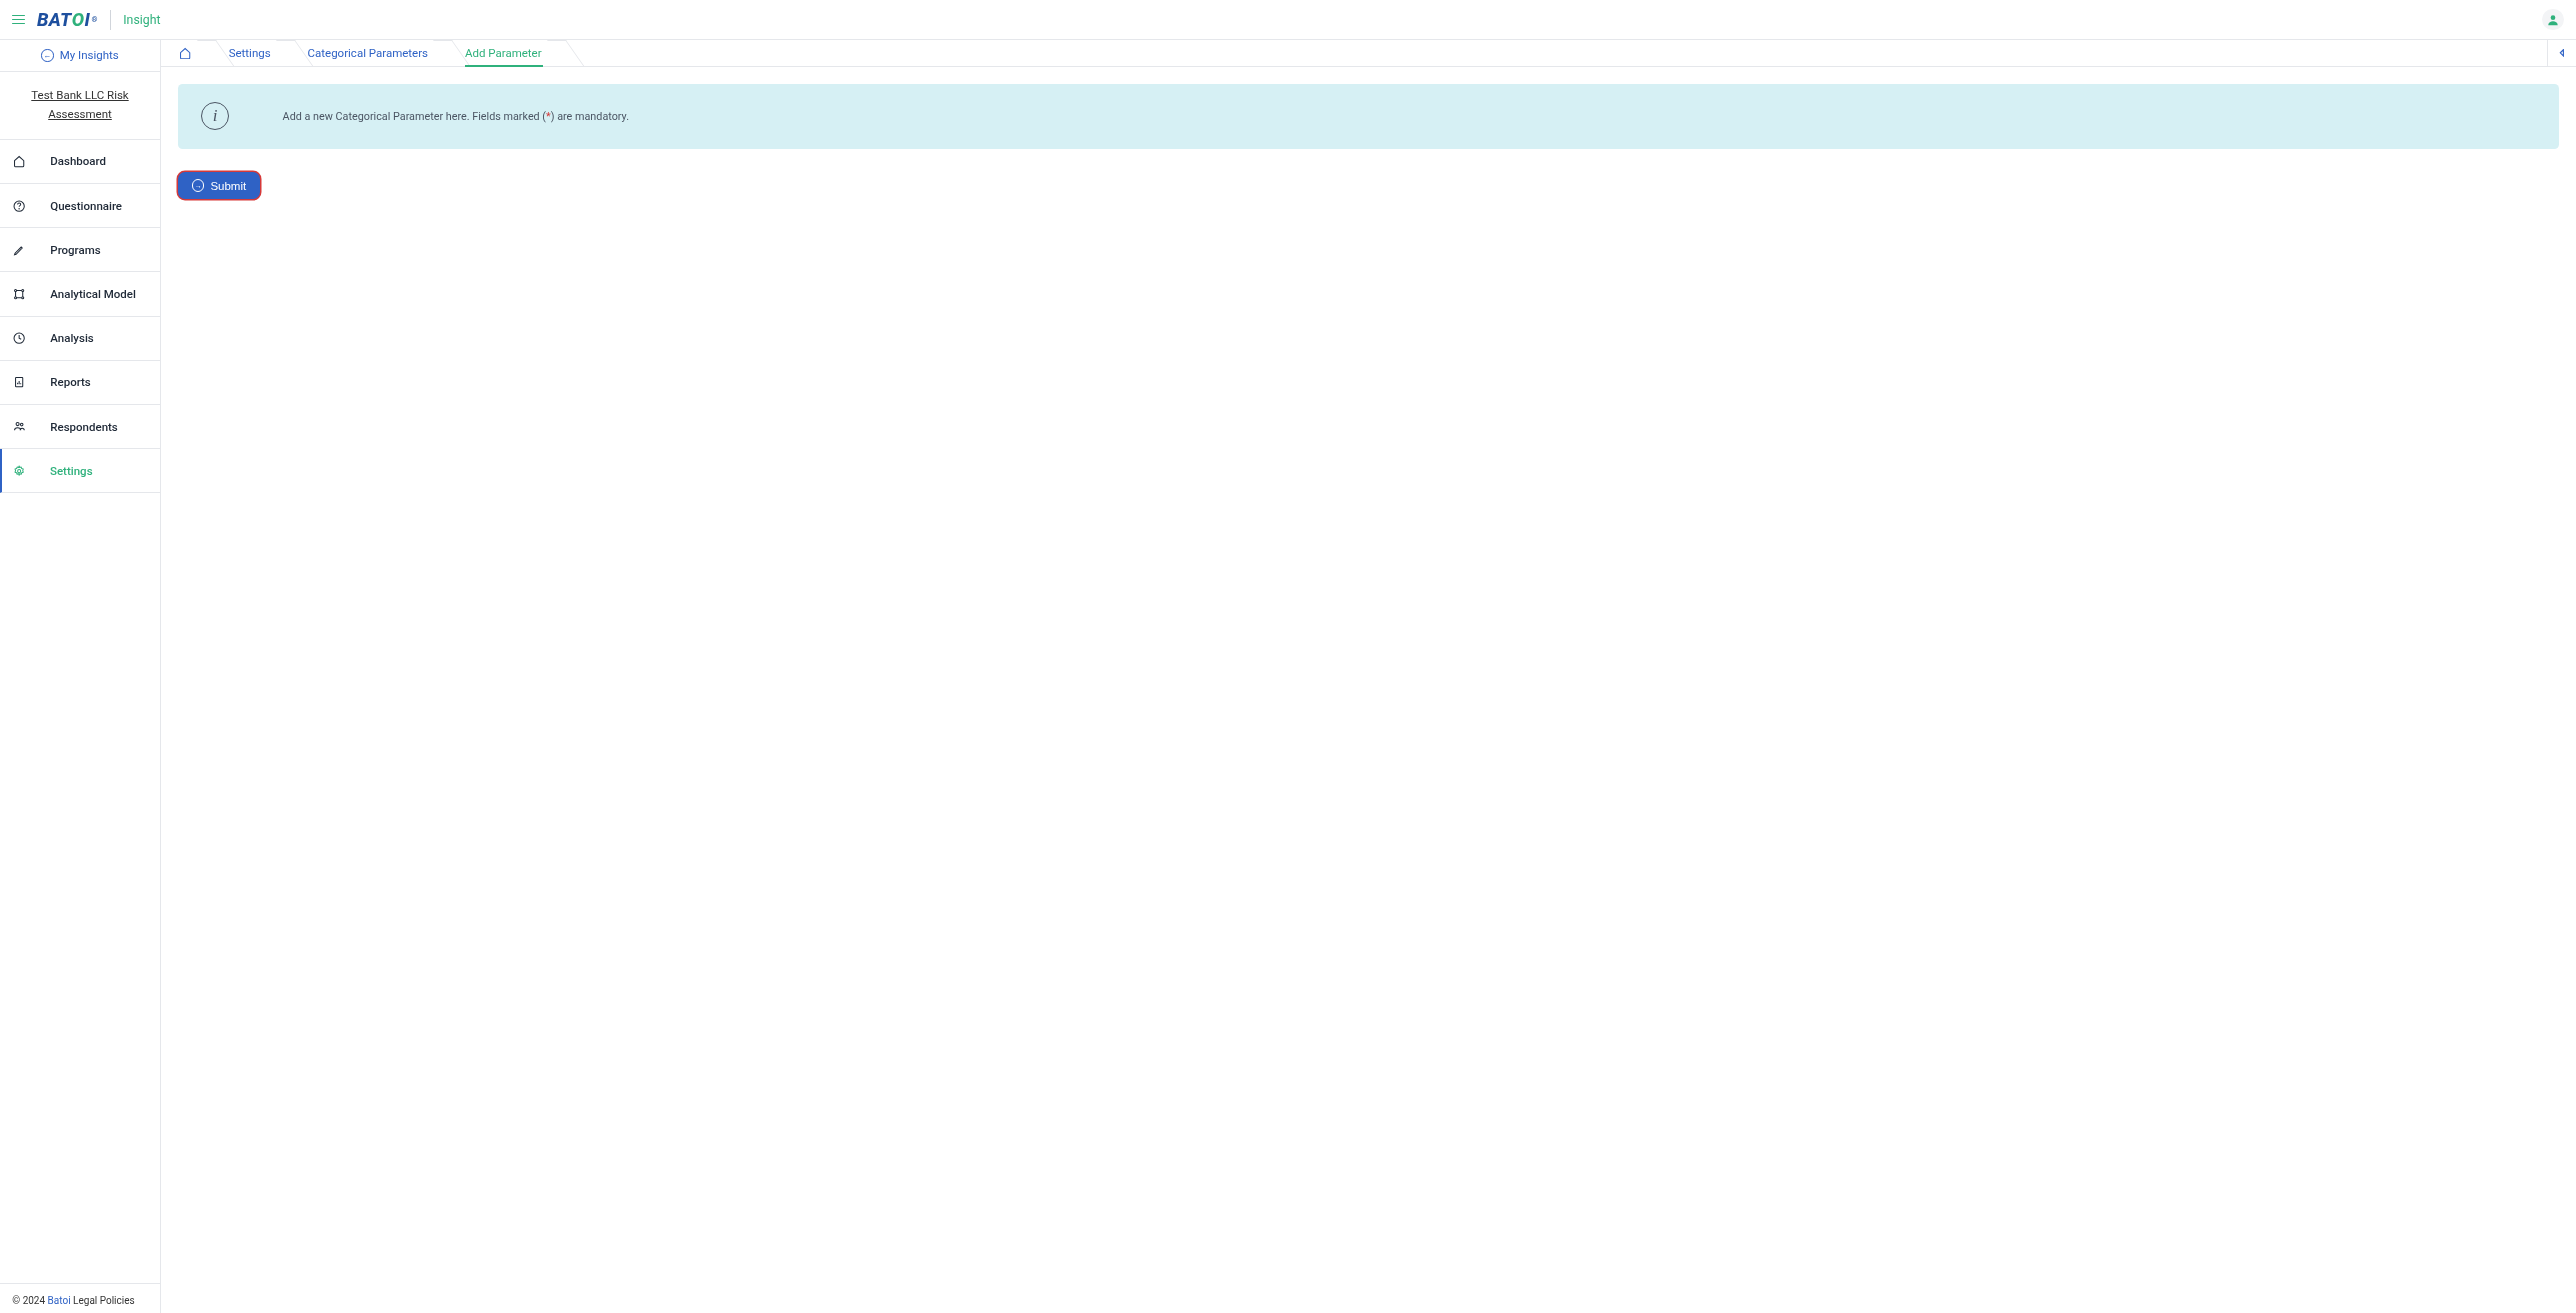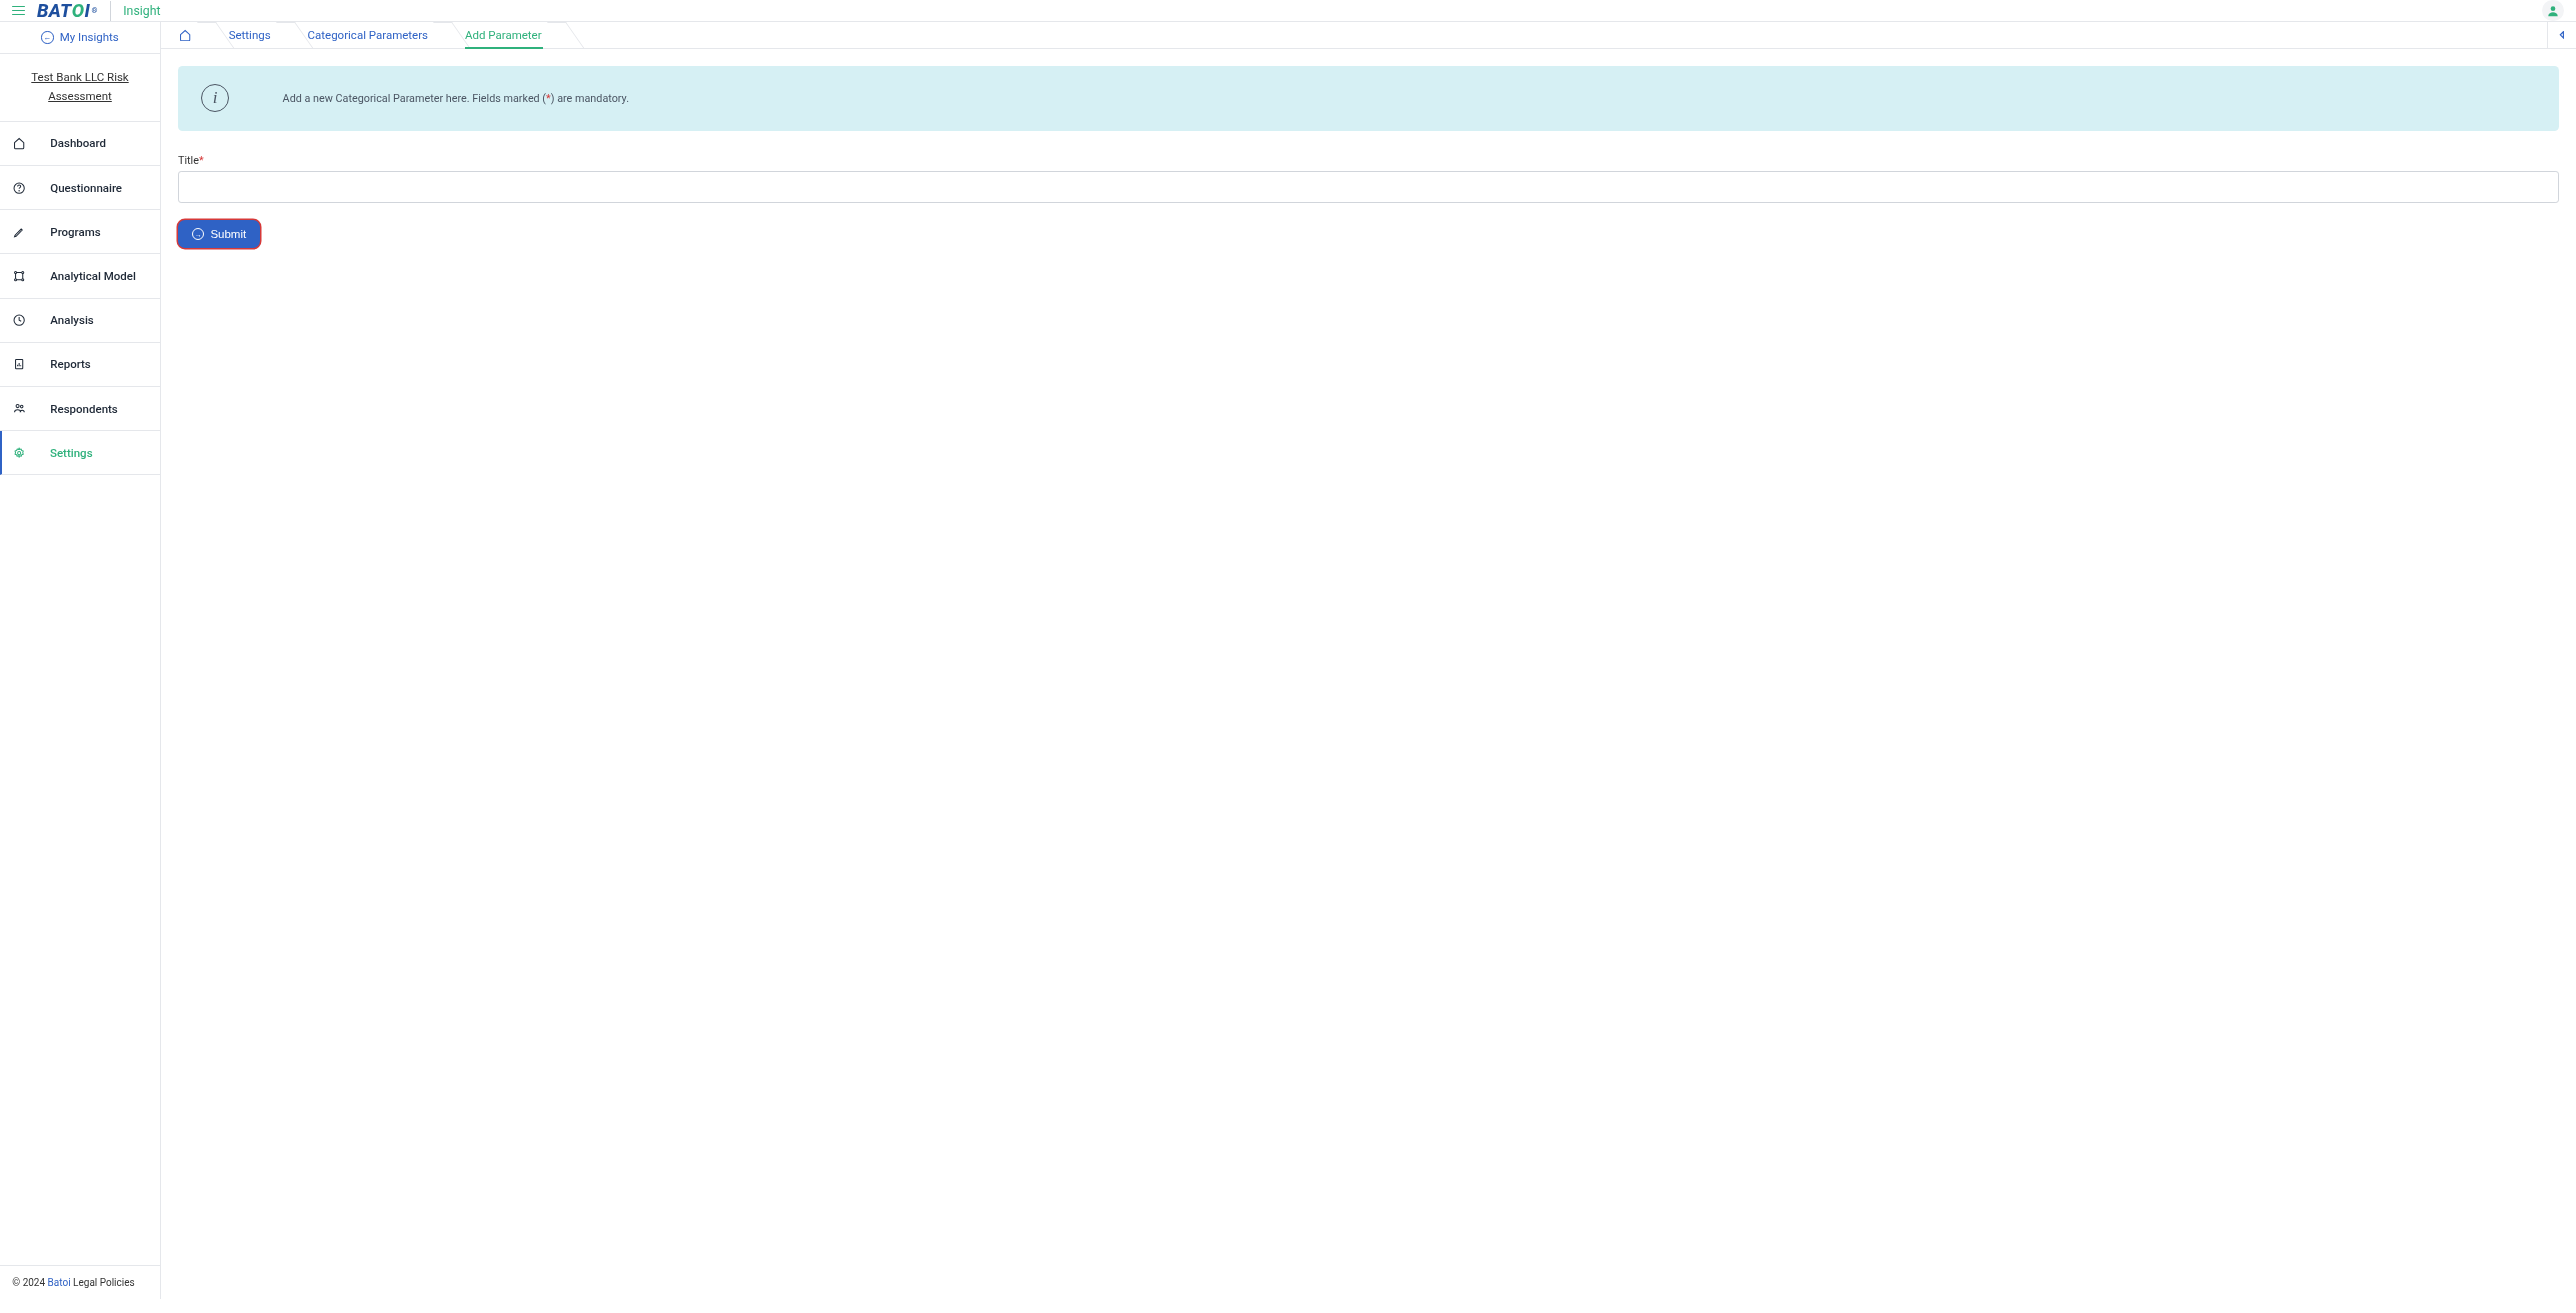--- a/index.html
+++ b/index.html
@@ -10,21 +10,21 @@
     body {
       font-family: -apple-system, BlinkMacSystemFont, "Segoe UI", Roboto, Helvetica, Arial, sans-serif;
       font-size: 10.8px;
       color: #333;
       background: #fff;
     }
     .top-header {
       display: flex;
       align-items: center;
       justify-content: space-between;
-      height: 22px;
+      height: 40px;
       border-bottom: 0.8px solid #e5e7eb;
       padding: 0 12.3px;
     }
     .top-header-left {
       display: flex;
       align-items: center;
       gap: 12.3px;
     }
     .hamburger-icon {
       color: #2fb17c;
@@ -455,26 +455,20 @@
     </div>
 
     <div class="content-body">
       <div class="info-banner">
         <div class="info-icon">i</div>
         <div class="info-text">
           <span>Add a new Categorical Parameter here. Fields marked (</span><span class="asterisk">*</span><span>) are mandatory.</span>
         </div>
       </div>
 
-      <div class="form-group">
-        <label class="form-label">
-          <span>Title</span><span class="req">*</span>
-        </label>
-        <input type="text" class="form-input" value="" style="">
-      </div>
 
       <button class="submit-button">
         <span class="submit-icon">→</span>
         <span>Submit</span>
       </button>
     </div>
   </div>
 </div>
 
 

